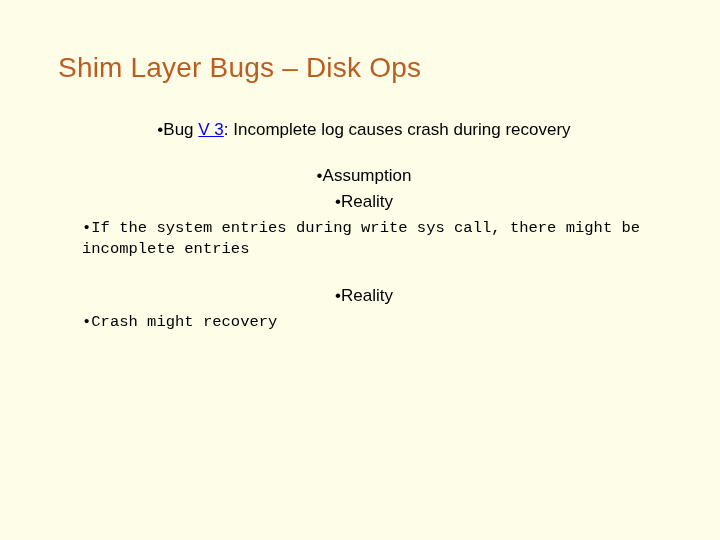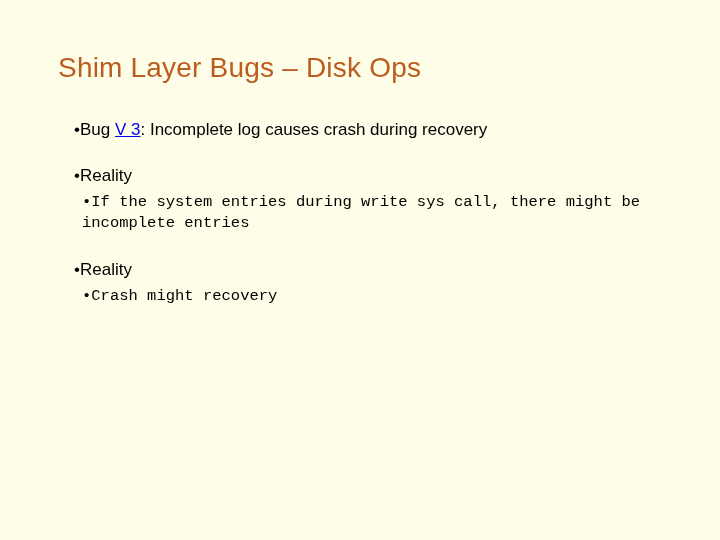--- a/index.html
+++ b/index.html
@@ -20,21 +20,22 @@
   }
   .title {
     font-size: 28px;
     color: #bb5d1f;
     font-weight: 400;
     margin: 0 0 36px 0;
     letter-spacing: 0.2px;
   }
   .b1 {
     font-size: 17px;
-    margin: 0 0 26px 16px;
+    margin: 0 0 26px 8px;
+    text-align: center;
   }
   .b1.tight {
     margin-bottom: 6px;
   }
   .b2 {
     font-size: 15.5px;
     font-family: "Courier New", Courier, monospace;
     margin: 0 0 26px 24px;
     line-height: 1.35;
   }
@@ -50,20 +51,23 @@
 <body>
 
 <div class="slide">
 
   <h1 class="title">Shim Layer Bugs – Disk Ops</h1>
 
   <p class="b1">
     <span class="bullet-dot">• </span><span>Bug </span><a href="#" class="link">V 3</a><span>: Incomplete log causes crash during recovery</span>
   </p>
 
+  <p class="b1 tight">
+    <span class="bullet-dot">• </span><span>Assumption</span>
+  </p>
 
   <p class="b1 tight">
     <span class="bullet-dot">• </span><span>Reality</span>
   </p>
   <p class="b2">
     <span class="bullet-dot">• </span><span>If the system entries during write sys call, there might be incomplete entries</span>
   </p>
 
   <p class="b1 tight">
     <span class="bullet-dot">• </span><span>Reality</span>

